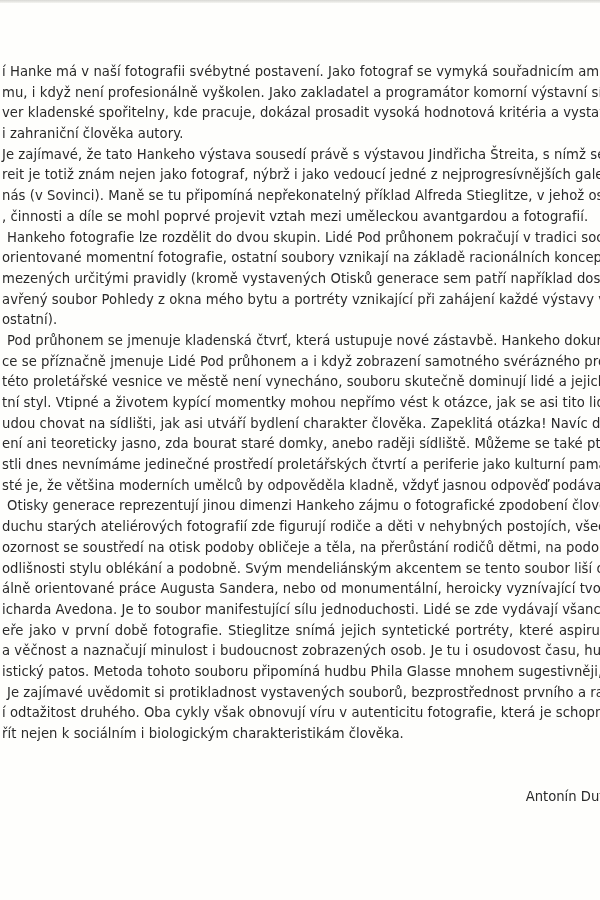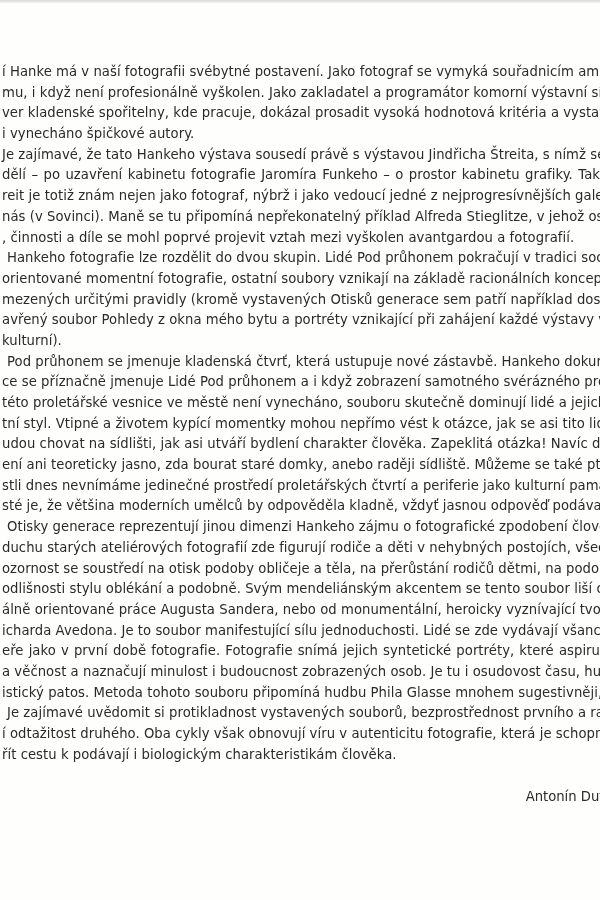--- a/index.html
+++ b/index.html
@@ -71,65 +71,64 @@
 <body>
 
 <div class="top-edge"></div>
 
 <div class="page">
 
   <div class="paragraph">
     <span class="line">í Hanke má v naší fotografii svébytné postavení. Jako fotograf se vymyká souřadnicím amaté</span>
     <span class="line">mu, i když není profesionálně vyškolen. Jako zakladatel a programátor komorní výstavní síně v</span>
     <span class="line">ver kladenské spořitelny, kde pracuje, dokázal prosadit vysoká hodnotová kritéria a vystavit na</span>
-    <span class="line last"> i vynecháno špičkové autory.</span>
+    <span class="line last"> i zahraniční člověka autory.</span>
   </div>
 
   <div class="paragraph">
     <span class="line">Je zajímavé, že tato Hankeho výstava sousedí právě s výstavou Jindřicha Štreita, s nímž se Han</span>
-    <span class="line"> dělí – po uzavření kabinetu fotografie Jaromíra Funkeho – o prostor kabinetu grafiky. Tak</span>
     <span class="line">reit je totiž znám nejen jako fotograf, nýbrž i jako vedoucí jedné z nejprogresívnějších galer</span>
     <span class="line">nás (v Sovinci). Maně se tu připomíná nepřekonatelný příklad Alfreda Stieglitze, v jehož oso</span>
-    <span class="line last">, činnosti a díle se mohl poprvé projevit vztah mezi vyškolen avantgardou a fotografií.</span>
+    <span class="line last">, činnosti a díle se mohl poprvé projevit vztah mezi uměleckou avantgardou a fotografií.</span>
   </div>
 
   <div class="paragraph">
     <span class="line indent">Hankeho fotografie lze rozdělit do dvou skupin. Lidé Pod průhonem pokračují v tradici sociál</span>
     <span class="line"> orientované momentní fotografie, ostatní soubory vznikají na základě racionálních koncept</span>
     <span class="line">mezených určitými pravidly (kromě vystavených Otisků generace sem patří například dosud ne</span>
     <span class="line">avřený soubor Pohledy z okna mého bytu a portréty vznikající při zahájení každé výstavy v hal</span>
-    <span class="line last">kulturní).</span>
+    <span class="line last">ostatní).</span>
   </div>
 
   <div class="paragraph">
     <span class="line indent">Pod průhonem se jmenuje kladenská čtvrť, která ustupuje nové zástavbě. Hankeho dokumen</span>
     <span class="line">ce se příznačně jmenuje Lidé Pod průhonem a i když zobrazení samotného svérázného prostře</span>
     <span class="line"> této proletářské vesnice ve městě není vynecháno, souboru skutečně dominují lidé a jejich ž</span>
     <span class="line">tní styl. Vtipné a životem kypící momentky mohou nepřímo vést k otázce, jak se asi tito lid</span>
     <span class="line">udou chovat na sídlišti, jak asi utváří bydlení charakter člověka. Zapeklitá otázka! Navíc dne</span>
     <span class="line">ení ani teoreticky jasno, zda bourat staré domky, anebo raději sídliště. Můžeme se také ptá</span>
     <span class="line">stli dnes nevnímáme jedinečné prostředí proletářských čtvrtí a periferie jako kulturní památk</span>
     <span class="line">sté je, že většina moderních umělců by odpověděla kladně, vždyť jasnou odpověď podávají j</span>
   </div>
 
   <div class="paragraph">
     <span class="line indent">Otisky generace reprezentují jinou dimenzi Hankeho zájmu o fotografické zpodobení člověk</span>
     <span class="line"> duchu starých ateliérových fotografií zde figurují rodiče a děti v nehybných postojích, všechn</span>
     <span class="line">ozornost se soustředí na otisk podoby obličeje a těla, na přerůstání rodičů dětmi, na podobnos</span>
     <span class="line"> odlišnosti stylu oblékání a podobně. Svým mendeliánským akcentem se tento soubor liší od s</span>
     <span class="line">álně orientované práce Augusta Sandera, nebo od monumentální, heroicky vyznívající tvork</span>
     <span class="line">icharda Avedona. Je to soubor manifestující sílu jednoduchosti. Lidé se zde vydávají všanc k</span>
-    <span class="line">eře jako v první době fotografie. Fotografie snímá jejich syntetické portréty, které aspiru</span>
+    <span class="line">eře jako v první době fotografie. Stieglitze snímá jejich syntetické portréty, které aspiru</span>
     <span class="line">a věčnost a naznačují minulost i budoucnost zobrazených osob. Je tu i osudovost času, hum</span>
     <span class="line">istický patos. Metoda tohoto souboru připomíná hudbu Phila Glasse mnohem sugestivněji, n</span>
   </div>
 
   <div class="paragraph">
     <span class="line indent">Je zajímavé uvědomit si protikladnost vystavených souborů, bezprostřednost prvního a racioná</span>
     <span class="line">í odtažitost druhého. Oba cykly však obnovují víru v autenticitu fotografie, která je schopna ot</span>
-    <span class="line last">řít cestu k podávají i biologickým charakteristikám člověka.</span>
+    <span class="line last">řít nejen k sociálním i biologickým charakteristikám člověka.</span>
   </div>
 
 </div>
 
 <div class="signature">
   <span>Antonín Duf</span>
 </div>
 
 </body></html>

